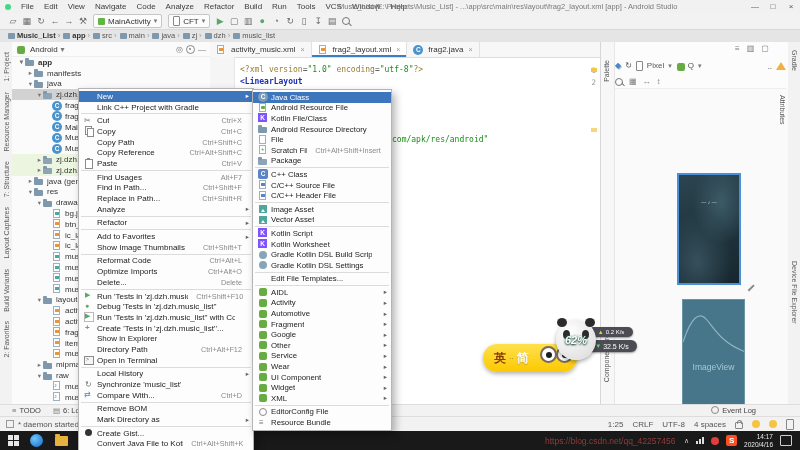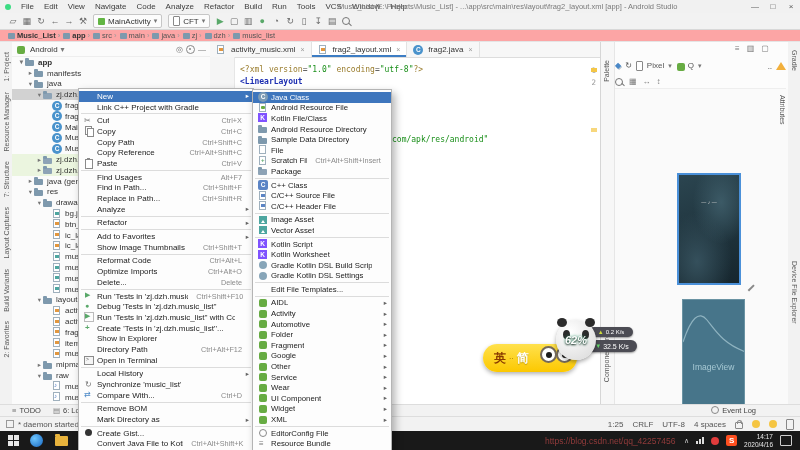--- a/index.html
+++ b/index.html
@@ -16,21 +16,21 @@
   #toolbar{position:absolute;left:0;top:13px;width:800px;height:17px;background:#f2f2f2;border-bottom:1px solid #d8d8d8;display:flex;align-items:center;padding-left:6px;box-sizing:border-box;}
   .tbi{display:inline-flex;align-items:center;justify-content:center;width:14px;height:14px;color:#6b6b6b;font-size:9px;flex:none;}
   .tbi .g{line-height:1;}
   .combo{display:inline-flex;align-items:center;height:12px;border:1px solid #c6c6c6;background:#fcfcfc;border-radius:2px;padding:0 4px;margin:0 3px;font-size:8px;color:#333;gap:3px;}
   .combo .caret{color:#777;font-size:7px;}
   .cfg-chip{width:7px;height:7px;background:#62b543;border-radius:1px;}
   .dev-chip{width:5px;height:8px;border:1px solid #888;border-radius:1px;background:#fff;}
   .css-mag{width:6px;height:6px;border:1.2px solid #777;border-radius:50%;position:relative;display:inline-block;}
   .css-mag::after{content:"";position:absolute;width:4px;height:1.2px;background:#777;transform:rotate(45deg);right:-3px;bottom:-1px;}
   
-  #crumbs{position:absolute;left:0;top:30px;width:800px;height:12px;background:#fca5a5;border-bottom:1px solid #e5e5e5;display:flex;align-items:center;padding-left:8px;box-sizing:border-box;font-size:7.5px;color:#555;}
+  #crumbs{position:absolute;left:0;top:30px;width:800px;height:12px;background:#e5e5e5;border-bottom:1px solid #e5e5e5;display:flex;align-items:center;padding-left:8px;box-sizing:border-box;font-size:7.5px;color:#555;}
   .crumb{display:inline-flex;align-items:center;margin-right:2px;}
   .crumb+.crumb::before{content:"›";color:#999;margin-right:3px;}
   .crumb.bold{font-weight:bold;color:#333;}
   .crumb .cic{width:7px;height:6px;background:#7e99ad;border-radius:1px;margin-right:2px;}
   
   .strip{position:absolute;top:42px;width:12px;height:374px;background:#f2f2f2;display:flex;flex-direction:column;align-items:center;font-size:7px;color:#5a5a5a;}
   #lstrip{left:0;border-right:1px solid #dcdcdc;}
   #rstrip{right:0;border-left:1px solid #dcdcdc;}
   .vlabel{writing-mode:vertical-rl;transform:rotate(180deg);white-space:nowrap;}
   .vlabel-down{writing-mode:vertical-rl;white-space:nowrap;}
@@ -873,26 +873,20 @@
         <span class="sc"></span>
         <span class="arr"></span>
       </div>
       <div class="mi">
         <span class="ic ic-folder"></span>
         <span class="lbl">Android Resource Directory</span>
         <span class="sc"></span>
         <span class="arr"></span>
       </div>
       <div class="mi">
-        <span class="ic ic-folder"></span>
-        <span class="lbl">Sample Data Directory</span>
-        <span class="sc"></span>
-        <span class="arr"></span>
-      </div>
-      <div class="mi">
         <span class="ic ic-file"></span>
         <span class="lbl">File</span>
         <span class="sc"></span>
         <span class="arr"></span>
       </div>
       <div class="mi">
         <span class="ic ic-scratch"></span>
         <span class="lbl">Scratch File</span>
         <span class="sc">Ctrl+Alt+Shift+Insert</span>
         <span class="arr"></span>
@@ -976,26 +970,20 @@
       </div>
       <div class="mi arrow">
         <span class="ic ic-droid"></span>
         <span class="lbl">Activity</span>
         <span class="sc"></span>
         <span class="arr"></span>
       </div>
       <div class="mi arrow">
         <span class="ic ic-droid"></span>
         <span class="lbl">Automotive</span>
-        <span class="sc"></span>
-        <span class="arr"></span>
-      </div>
-      <div class="mi arrow">
-        <span class="ic ic-droid"></span>
-        <span class="lbl">Folder</span>
         <span class="sc"></span>
         <span class="arr"></span>
       </div>
       <div class="mi arrow">
         <span class="ic ic-droid"></span>
         <span class="lbl">Fragment</span>
         <span class="sc"></span>
         <span class="arr"></span>
       </div>
       <div class="mi arrow">

